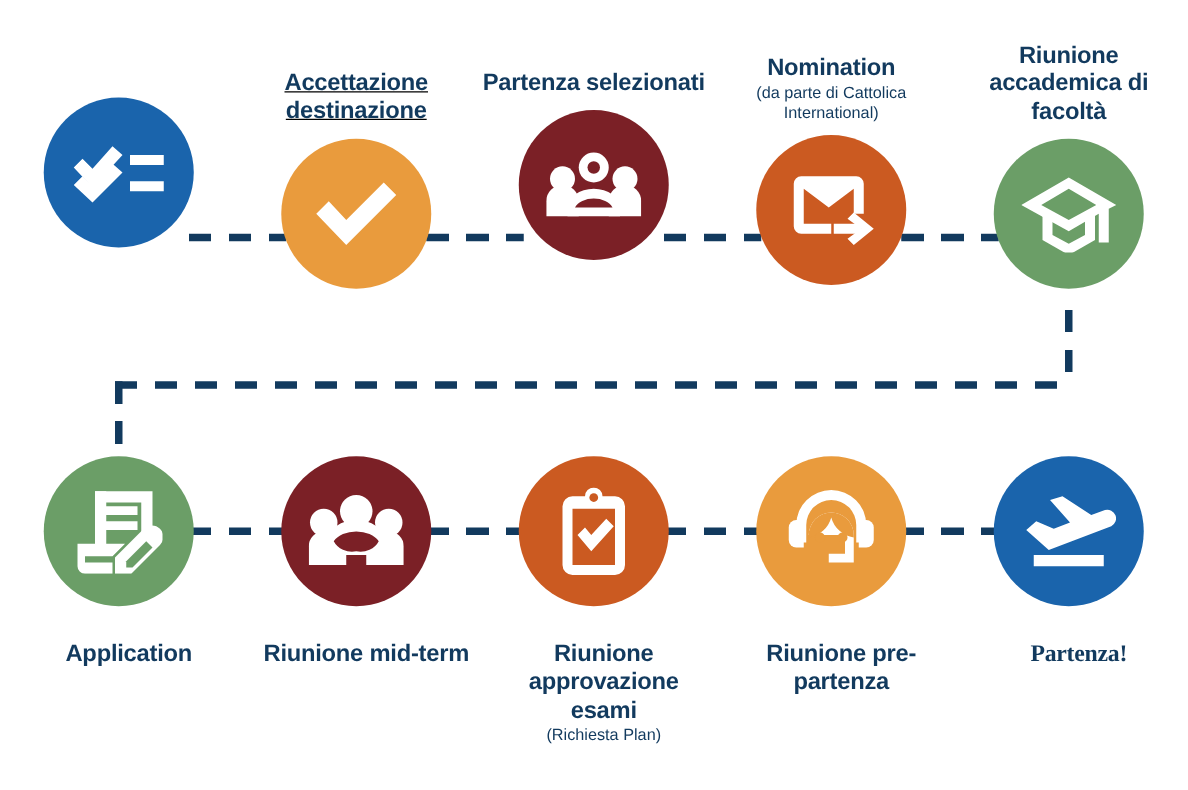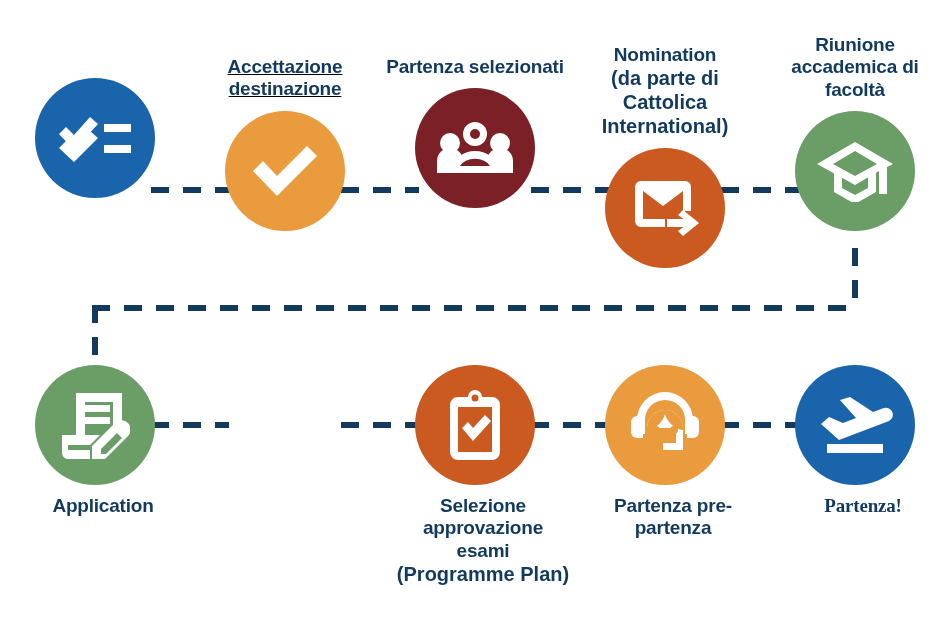--- a/index.html
+++ b/index.html
@@ -59,30 +59,30 @@
 
   .label {
     color: #123a5e;
     line-height: 1.18;
     font-size: 19px;
     font-weight: bold;
     letter-spacing: -0.2px;
   }
   .label .sub {
     display: block;
-    font-weight: bold;
-    font-size: 20px;
+    font-weight: normal;
+    font-size: 13px;
     line-height: 1.2;
     letter-spacing: 0;
   }
 
   
   .node.top .label { margin-bottom: 10px; }
   
-  .node.bottom .label { margin-top: 10px; padding-left: 16px; }
+  .node.bottom .label { margin-top: 28px; padding-left: 16px; }
 </style>
 </head>
 <body>
 
 <div id="stage">
 
   <div class="dash-h" style="left:151px; top:187px; width:78px;"></div>
   <div class="dash-h" style="left:341px; top:187px; width:78px;"></div>
   <div class="dash-h" style="left:531px; top:187px; width:78px;"></div>
   <div class="dash-h" style="left:721px; top:187px; width:78px;"></div>
@@ -177,53 +177,69 @@
           <path d="M16 2 h9 v46 h-9 Z" fill="#ffffff"></path>
           <path d="M2 44 h38 l-10 10 h-22 v5 h22 v9 h-22 a6 6 0 0 1 -6 -6 Z" fill="#ffffff"></path>
           <path d="M55 32 a9 9 0 0 1 13 13 l-23 23 h-13 v-13 Z" fill="#ffffff"></path>
           <path d="M57 42 l-16 16 v5 h5 l16 -16 Z" fill="#6b9e67"></path>
         </svg>
       </span>
     </div>
     <div class="label">Application</div>
   </div>
 
+  <div class="node bottom" style="left:190px; top:365px;">
+    <div class="circle" style="background:#7b2026;">
+      <span>
+        <svg width="76" height="58" viewBox="0 0 76 58">
+          <circle cx="12" cy="22" r="11" fill="#ffffff"></circle>
+          <circle cx="64" cy="22" r="11" fill="#ffffff"></circle>
+          <circle cx="38" cy="13" r="13" fill="#ffffff"></circle>
+          <path d="M0 56 v-15 a12 12 0 0 1 24 0 v15 Z" fill="#ffffff"></path>
+          <path d="M52 56 v-15 a12 12 0 0 1 24 0 v15 Z" fill="#ffffff"></path>
+          <path d="M16 56 v-20 a22 16 0 0 1 44 0 v20 h-14 v-8 h-16 v8 Z" fill="#ffffff"></path>
+          <path d="M20 37 a20 14 0 0 1 36 0 a16 14 0 0 1 -18 8 a16 14 0 0 1 -18 -8 Z" fill="#7b2026"></path>
+        </svg>
+      </span>
+    </div>
+    <div class="label">Riunione mid-term</div>
+  </div>
 
   <div class="node bottom" style="left:380px; top:365px;">
     <div class="circle" style="background:#cb5a21;">
       <span>
         <svg width="66" height="70" viewBox="0 0 66 70">
           <path d="M33 0 a7 7 0 0 1 7 7 h10 a8 8 0 0 1 8 8 v47 a8 8 0 0 1 -8 8 h-34 a8 8 0 0 1 -8 -8 v-47 a8 8 0 0 1 8 -8 h10 a7 7 0 0 1 7 -7 Z" fill="#ffffff"></path>
           <rect x="16" y="17" width="34" height="45" fill="#cb5a21"></rect>
           <circle cx="33" cy="8" r="3.5" fill="#cb5a21"></circle>
           <path d="M20 38 L26 32 L31 38 L43 25 L49 31 L31 51 Z" fill="#ffffff"></path>
         </svg>
       </span>
     </div>
     <div class="label">
-      <span>Selezione approvazione esami</span>
-      <span class="sub">(Programme Plan)</span>
+      <span>Riunione approvazione esami</span>
+      <span class="sub">(Richiesta Plan)</span>
     </div>
   </div>
 
   <div class="node bottom" style="left:570px; top:365px;">
     <div class="circle" style="background:#e99b3d;">
       <span>
         <svg width="72" height="70" viewBox="0 0 72 70">
           <path d="M36 2 a28 28 0 0 1 28 28 v14 h-8 v-14 a20 20 0 0 0 -40 0 v14 h-8 v-14 a28 28 0 0 1 28 -28 Z" fill="#ffffff"></path>
           <path d="M2 32 a6 6 0 0 1 6 -6 h6 v22 h-6 a6 6 0 0 1 -6 -6 Z" fill="#ffffff"></path>
           <path d="M58 26 h6 a6 6 0 0 1 6 6 v10 a6 6 0 0 1 -6 6 h-6 Z" fill="#ffffff"></path>
           <path d="M18 38 a18 18 0 0 1 36 0 v22 h-20 v-7 h13 v-15 Z" fill="#ffffff"></path>
           <path d="M18 38 a18 18 0 0 1 18 -18 a18 18 0 0 1 18 18 v2 a22 22 0 0 1 -18 -16 a22 22 0 0 1 -18 16 Z" fill="#e99b3d"></path>
           <circle cx="27" cy="40" r="4" fill="#e99b3d"></circle>
           <circle cx="45" cy="40" r="4" fill="#e99b3d"></circle>
         </svg>
       </span>
     </div>
-    <div class="label">Partenza pre-partenza</div>
+    <div class="label">Riunione pre-partenza</div>
   </div>
 
   <div class="node bottom" style="left:760px; top:365px;font-family:Liberation Serif, serif;">
     <div class="circle" style="background:#1a64ac;">
       <span>
         <svg width="76" height="62" viewBox="0 0 76 62">
           <path d="M4 30 L12 23 L26 29 L39 24 L23 6 L33 3 L56 18 L67 14 a7 7 0 0 1 5 13 L22 46 Z" fill="#ffffff"></path>
           <rect x="10" y="50" width="56" height="9" fill="#ffffff"></rect>
         </svg>
       </span>

